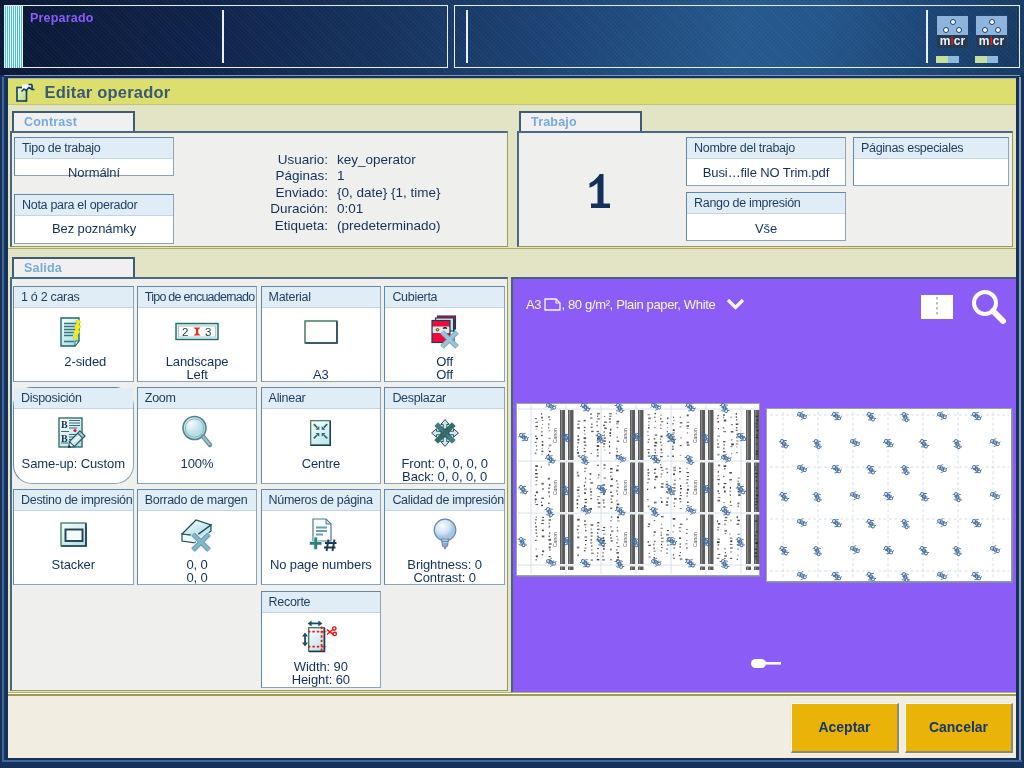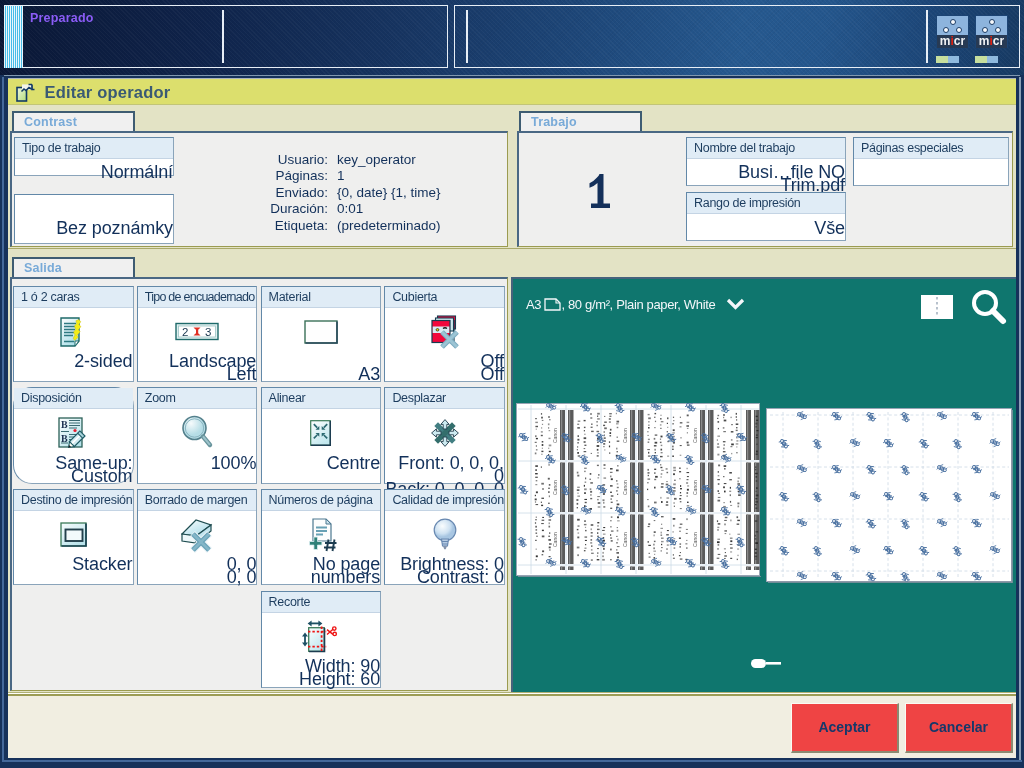--- a/index.html
+++ b/index.html
@@ -31,33 +31,33 @@
 #titleunder { left:8px; top:104px; width:1008px; height:1px; background:#c2c577; z-index:4;}
 
 .tab { position:absolute; height:20px; background:#f0f0f0; border:2px solid #3e5c72; border-bottom:none; z-index:5;
   font-size:12.5px; font-weight:bold; color:#78aad8; padding-left:10px; line-height:19px; letter-spacing:0.2px;}
 .group { position:absolute; background:#efefee; z-index:4;
   border-top:2px solid #4a6884; border-left:2px solid #4a6884; border-right:1.5px solid #9b9b50; border-bottom:1.5px solid #9b9b50;}
 .obox { position:absolute; background:#fff; z-index:6;
   border-top:1.5px solid #6288a8; border-left:1.5px solid #6288a8; border-right:1.5px solid #8aa4ba; border-bottom:1.5px solid #8aa4ba;}
 .obox .h { height:21px; background:#e0ecf6; border-bottom:1px solid #c4d4e4; font-size:12.5px; letter-spacing:-0.3px; color:#1c3c5e; padding-left:7px; line-height:20px;
   white-space:nowrap; overflow:hidden;}
-.obox .v { position:absolute; left:0; right:0; text-align:right; font-size:18px; letter-spacing:-0.1px; color:#12305a; line-height:13px;}
+.obox .v { position:absolute; left:0; right:0; text-align:center; font-size:13px; letter-spacing:-0.1px; color:#12305a; line-height:13px;}
 .icn { position:absolute; left:0; right:0; top:24px; height:42px; display:flex; justify-content:center; align-items:center; }
 
 #info { left:225px; top:151.5px; width:240px; z-index:5; font-size:13.5px; color:#12305a; line-height:16.5px;}
 #info .r { display:flex; }
 #info .l { width:103px; text-align:right; }
 #info .d { padding-left:9px; text-align:left; }
 
-#prev { left:511px; top:277px; width:505px; height:415px; background:#0f766e; border-top:2px solid #46627c; border-left:2px solid #46627c; z-index:4;}
+#prev { left:511px; top:277px; width:505px; height:415px; background:#8b5cf6; border-top:2px solid #46627c; border-left:2px solid #46627c; z-index:4;}
 #prevtxt { position:absolute; left:13px; top:18px; color:#f4f7fa; font-size:13px; letter-spacing:-0.35px; }
 
 #bottombar { left:8px; top:694px; width:1008px; height:64px; background:#f1eee1; border-top:2px solid #9c9c54; z-index:4;}
-.btn { position:absolute; width:108px; height:50px; background:#ef4444;
+.btn { position:absolute; width:108px; height:50px; background:#eab308;
   border-top:1px solid #fbfaf2; border-left:1px solid #fbfaf2; border-bottom:2px solid #8a8a72; border-right:2px solid #8a8a72;
   font-size:14px; font-weight:bold; color:#16386a; text-align:center; line-height:46px; z-index:5;}
 </style></head>
 <body>
 <div id="screen">
 
 <div id="header" class="abs"></div>
 <div class="hbox" style="left:4px; width:444px;"></div>
 <div class="hbox" style="left:454px; width:566px;"></div>
 <div class="hsep" style="left:222px;"></div>
@@ -124,20 +124,21 @@
 <path d="M6.5 9.5 L9 7 L11 8.5 L14 5.5 L16.5 7" stroke="#123a66" stroke-width="1.5" fill="none"></path>
 <path d="M13.5 2.5 L17 2.5 M17 2.5 L17 7.5 L19.5 7.5" stroke="#123a66" stroke-width="1.7" fill="none"></path>
 </svg>
 <div class="tab" style="left:12px;top:111px;width:123px;">Contrast</div>
 <div class="group" style="left:10px;top:131px;width:498px;height:116px;"></div>
 <div class="obox" style="left:14px;top:137px;width:160px;height:39px;">
 <div class="h">Tipo de trabajo</div>
       <div class="v" style="top:28px;">Normální</div>
     </div>
 <div class="obox" style="left:14px;top:194px;width:160px;height:50px;">
+<div class="h">Nota para el operador</div>
       <div class="v" style="top:27px;">Bez poznámky</div>
     </div>
 <div id="info" class="abs">
 <div class="r">
         <div class="l">Usuario:</div>
         <div class="d">key_operator</div>
       </div>
 <div class="r">
         <div class="l">Páginas:</div>
         <div class="d">1</div>

